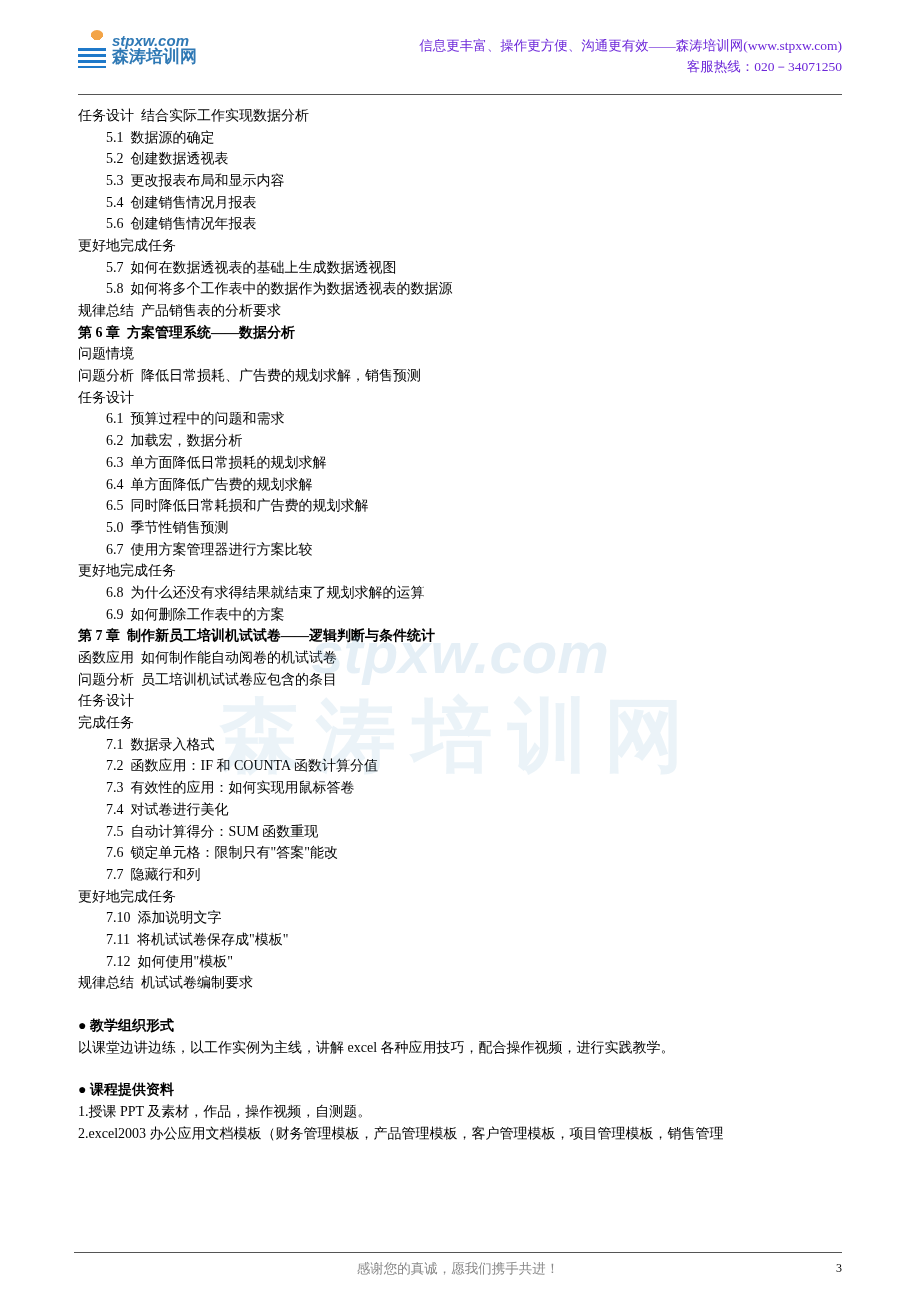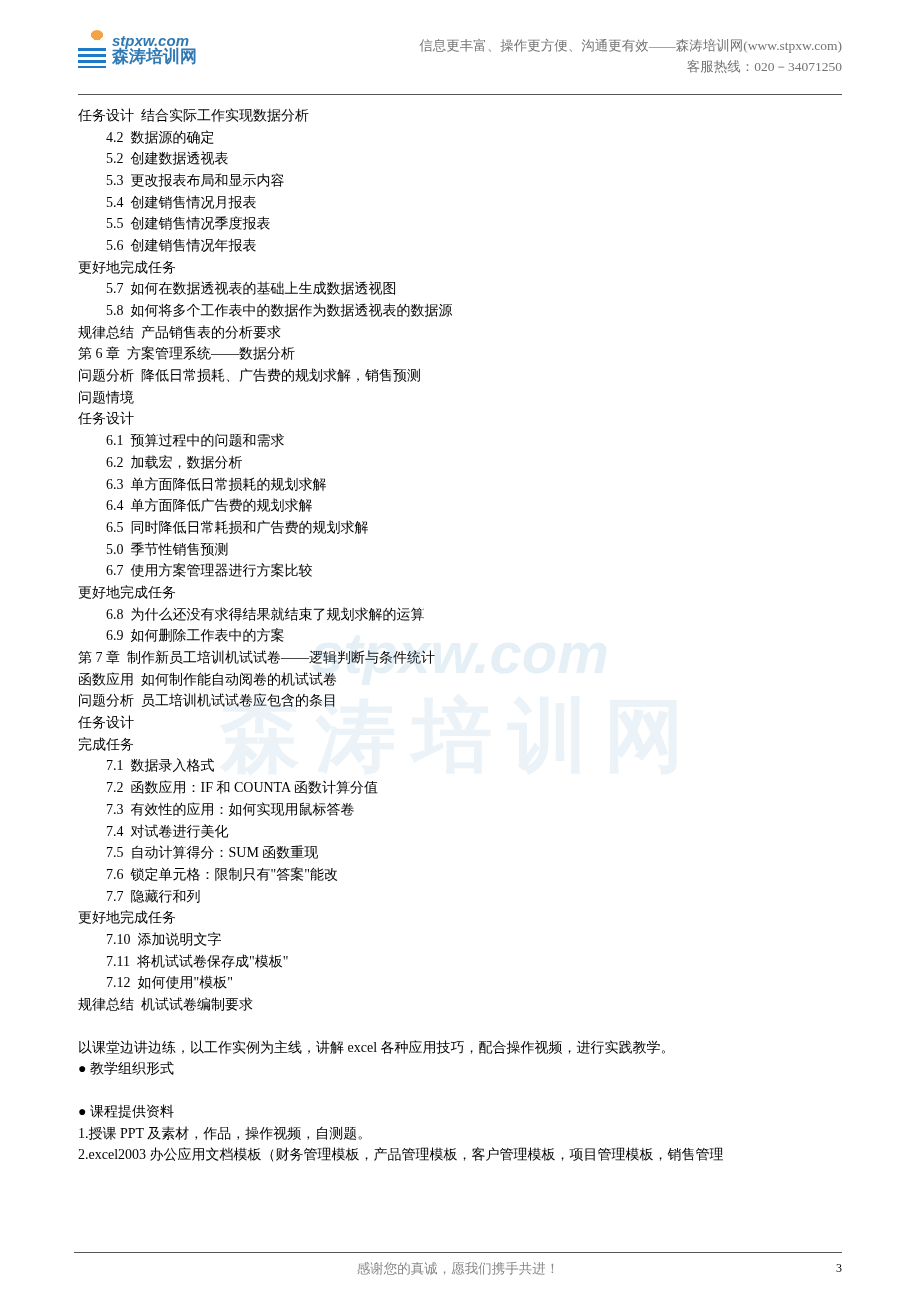--- a/index.html
+++ b/index.html
@@ -60,34 +60,34 @@
     }
     .logo-cn {
       font-family: "SimHei", "黑体", sans-serif;
       font-size: 17px;
       font-weight: bold;
       color: #2f79b5;
     }
     .header-right {
       text-align: right;
       font-size: 13.5px;
-      color: #737373;
+      color: #6d28d9;
       padding-top: 6px;
     }
     .divider {
       border: none;
       border-top: 1px solid #555;
       margin: 4px 0 10px 0;
     }
     .content {
       font-size: 14px;
     }
     .line { white-space: pre; }
     .indent1 { padding-left: 2em; }
-    .bold { font-weight: normal; }
+    .bold { font-weight: bold; }
     .blank { height: 21px; }
     .watermark {
       position: absolute;
       left: 50%;
       top: 50%;
       transform: translate(-50%, -20%);
       font-family: Arial, "SimHei", sans-serif;
       font-size: 58px;
       font-weight: bold;
       font-style: italic;
@@ -149,33 +149,32 @@
 </div>
 <hr class="divider">
 
 <div class="watermark">
   <div>stpxw.com</div>
   <div class="wm-cn">森涛培训网</div>
 </div>
 
 <div class="content" id="content">
     <div class="line ">任务设计  结合实际工作实现数据分析</div>
-    <div class="line indent1">4.2  数据源的确定</div>
+    <div class="line indent1">5.1  数据源的确定</div>
     <div class="line indent1">5.2  创建数据透视表</div>
     <div class="line indent1">5.3  更改报表布局和显示内容</div>
     <div class="line indent1">5.4  创建销售情况月报表</div>
-    <div class="line indent1">5.5  创建销售情况季度报表</div>
     <div class="line indent1">5.6  创建销售情况年报表</div>
     <div class="line ">更好地完成任务</div>
     <div class="line indent1">5.7  如何在数据透视表的基础上生成数据透视图</div>
     <div class="line indent1">5.8  如何将多个工作表中的数据作为数据透视表的数据源</div>
     <div class="line ">规律总结  产品销售表的分析要求</div>
     <div class="line bold">第 6 章  方案管理系统——数据分析</div>
+    <div class="line ">问题情境</div>
     <div class="line ">问题分析  降低日常损耗、广告费的规划求解，销售预测</div>
-    <div class="line ">问题情境</div>
     <div class="line ">任务设计</div>
     <div class="line indent1">6.1  预算过程中的问题和需求</div>
     <div class="line indent1">6.2  加载宏，数据分析</div>
     <div class="line indent1">6.3  单方面降低日常损耗的规划求解</div>
     <div class="line indent1">6.4  单方面降低广告费的规划求解</div>
     <div class="line indent1">6.5  同时降低日常耗损和广告费的规划求解</div>
     <div class="line indent1">5.0  季节性销售预测</div>
     <div class="line indent1">6.7  使用方案管理器进行方案比较</div>
     <div class="line ">更好地完成任务</div>
     <div class="line indent1">6.8  为什么还没有求得结果就结束了规划求解的运算</div>
@@ -191,22 +190,22 @@
     <div class="line indent1">7.4  对试卷进行美化</div>
     <div class="line indent1">7.5  自动计算得分：SUM 函数重现</div>
     <div class="line indent1">7.6  锁定单元格：限制只有"答案"能改</div>
     <div class="line indent1">7.7  隐藏行和列</div>
     <div class="line ">更好地完成任务</div>
     <div class="line indent1">7.10  添加说明文字</div>
     <div class="line indent1">7.11  将机试试卷保存成"模板"</div>
     <div class="line indent1">7.12  如何使用"模板"</div>
     <div class="line ">规律总结  机试试卷编制要求</div>
     <div class="blank">&nbsp;</div>
+    <div class="line bold">● 教学组织形式</div>
     <div class="line ">以课堂边讲边练，以工作实例为主线，讲解 excel 各种应用技巧，配合操作视频，进行实践教学。</div>
-    <div class="line bold">● 教学组织形式</div>
     <div class="blank">&nbsp;</div>
     <div class="line bold">● 课程提供资料</div>
     <div class="line ">1.授课 PPT 及素材，作品，操作视频，自测题。</div>
     <div class="line ">2.excel2003 办公应用文档模板（财务管理模板，产品管理模板，客户管理模板，项目管理模板，销售管理</div>
   </div>
 
 <div class="footer">
   <hr class="footer-line">
   <div class="footer-text">
     <span>感谢您的真诚，愿我们携手共进！</span>

